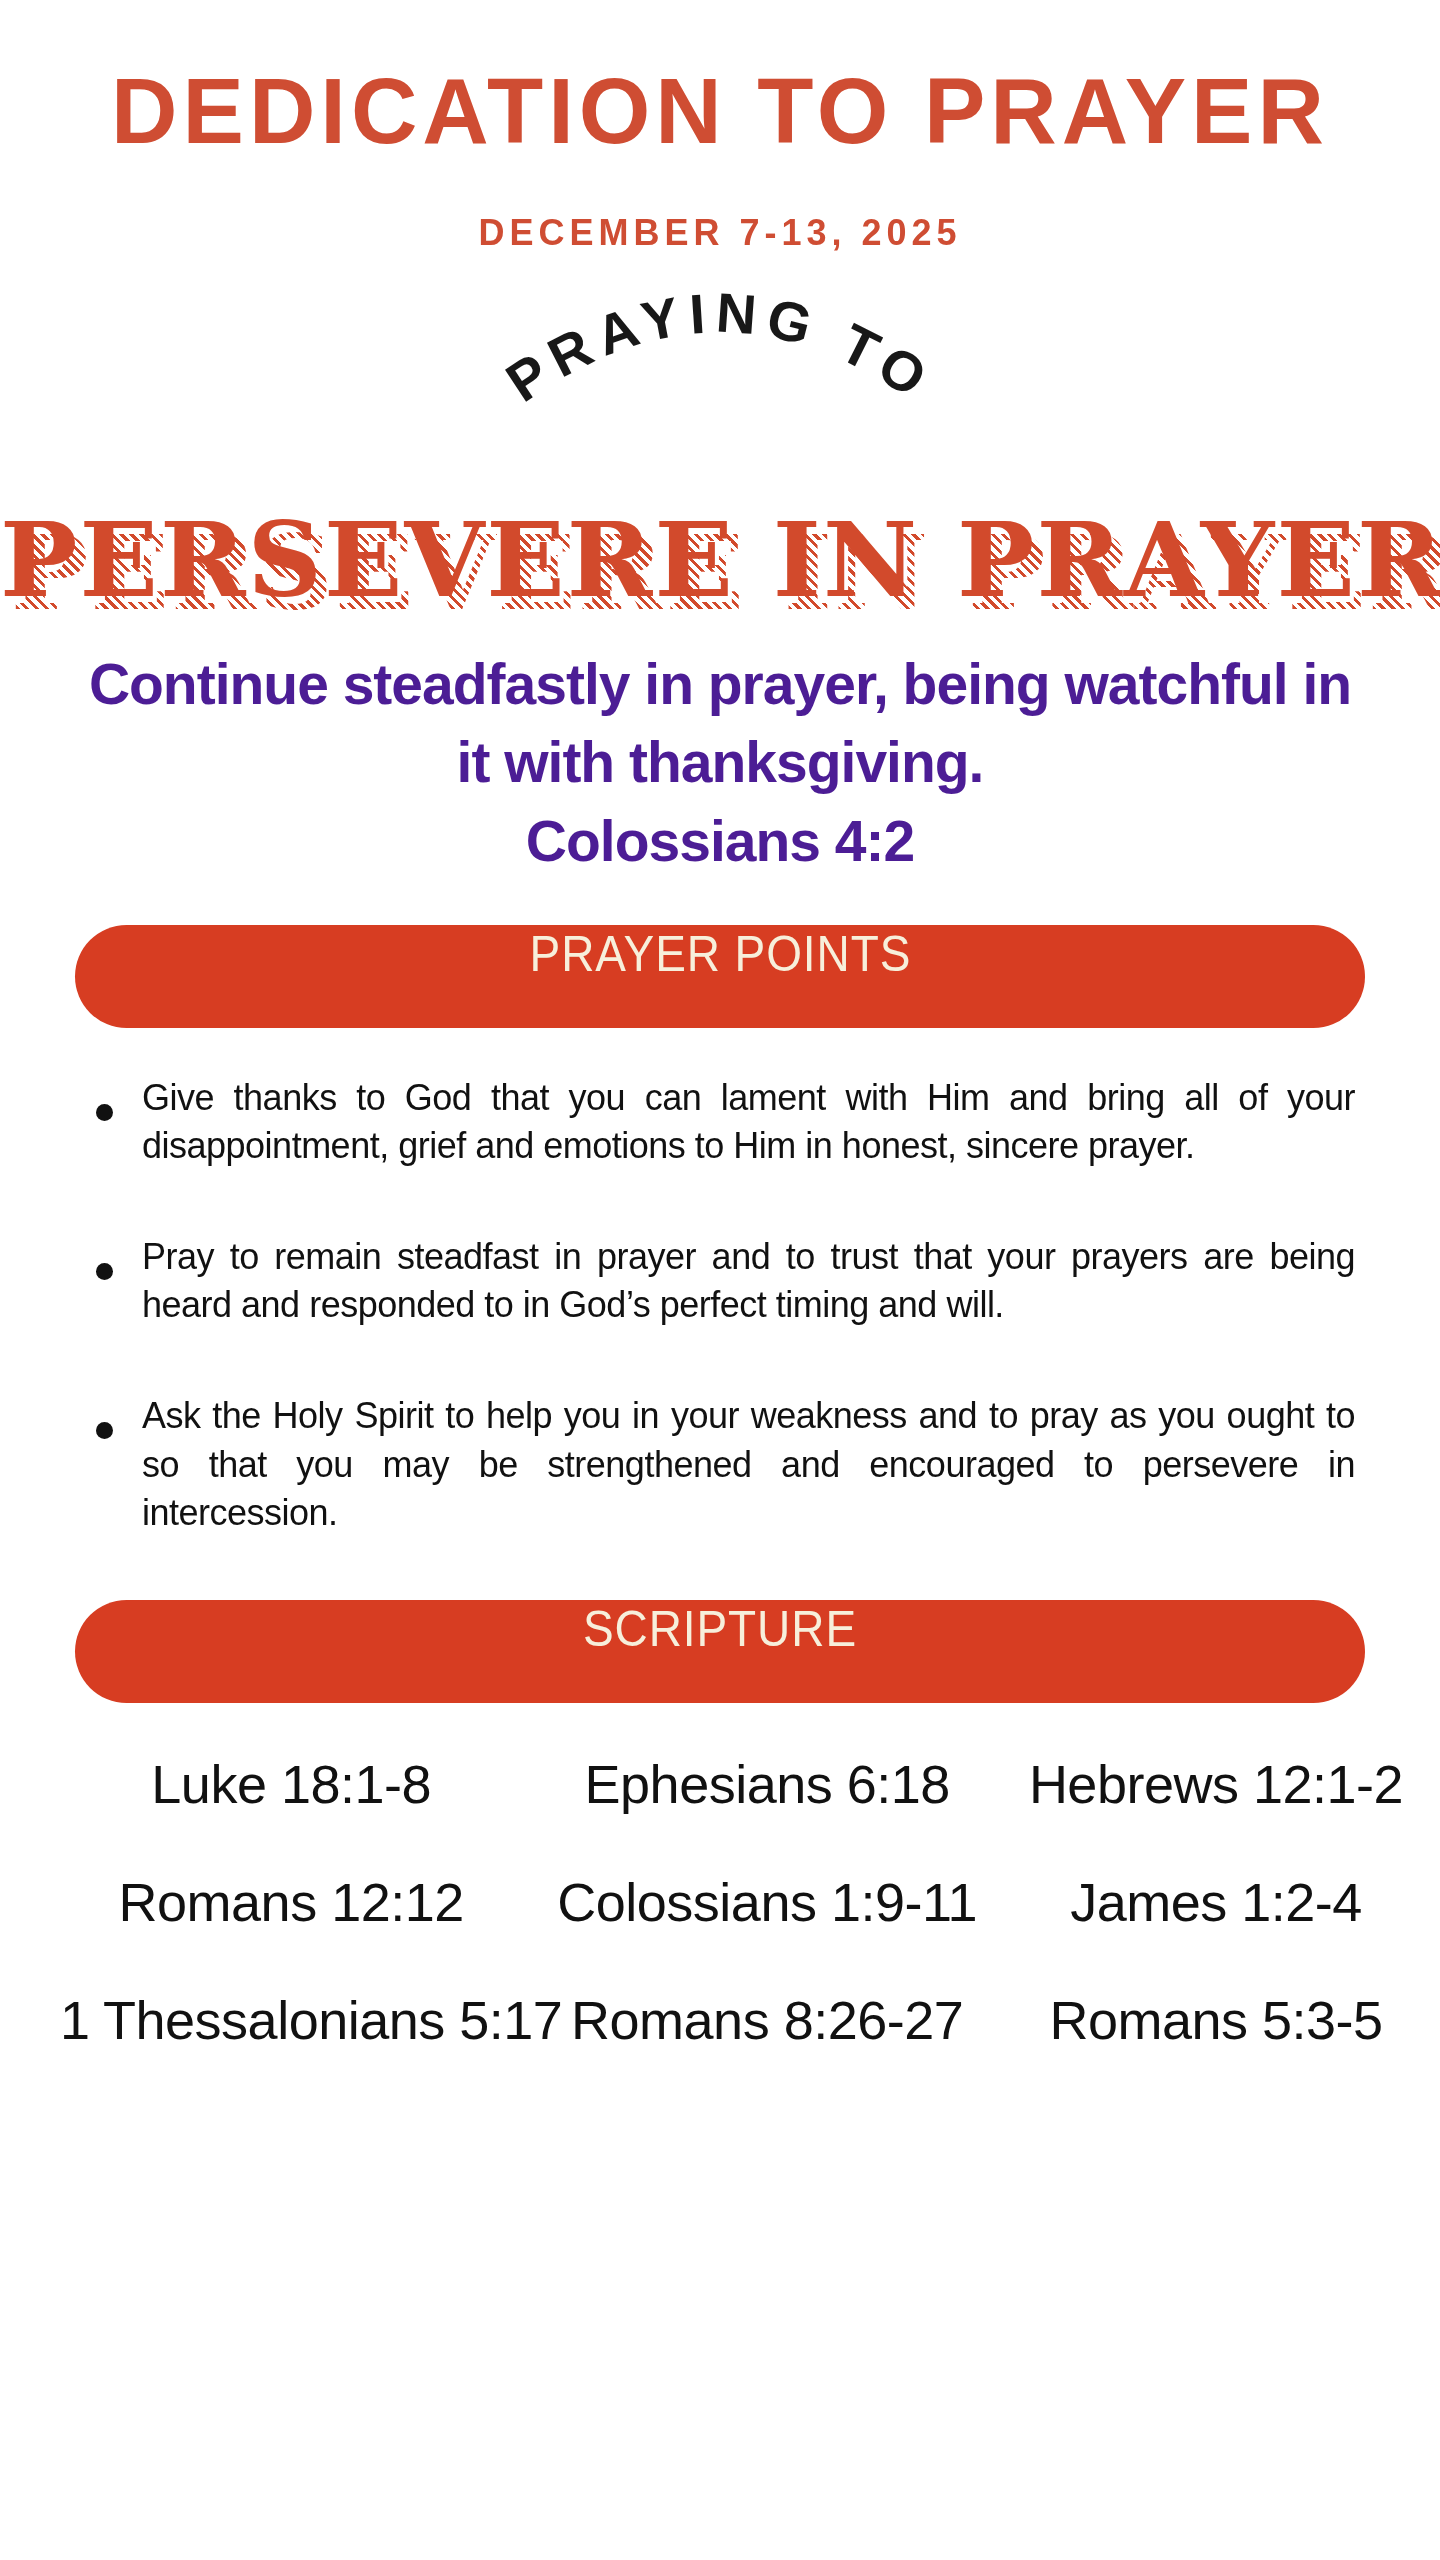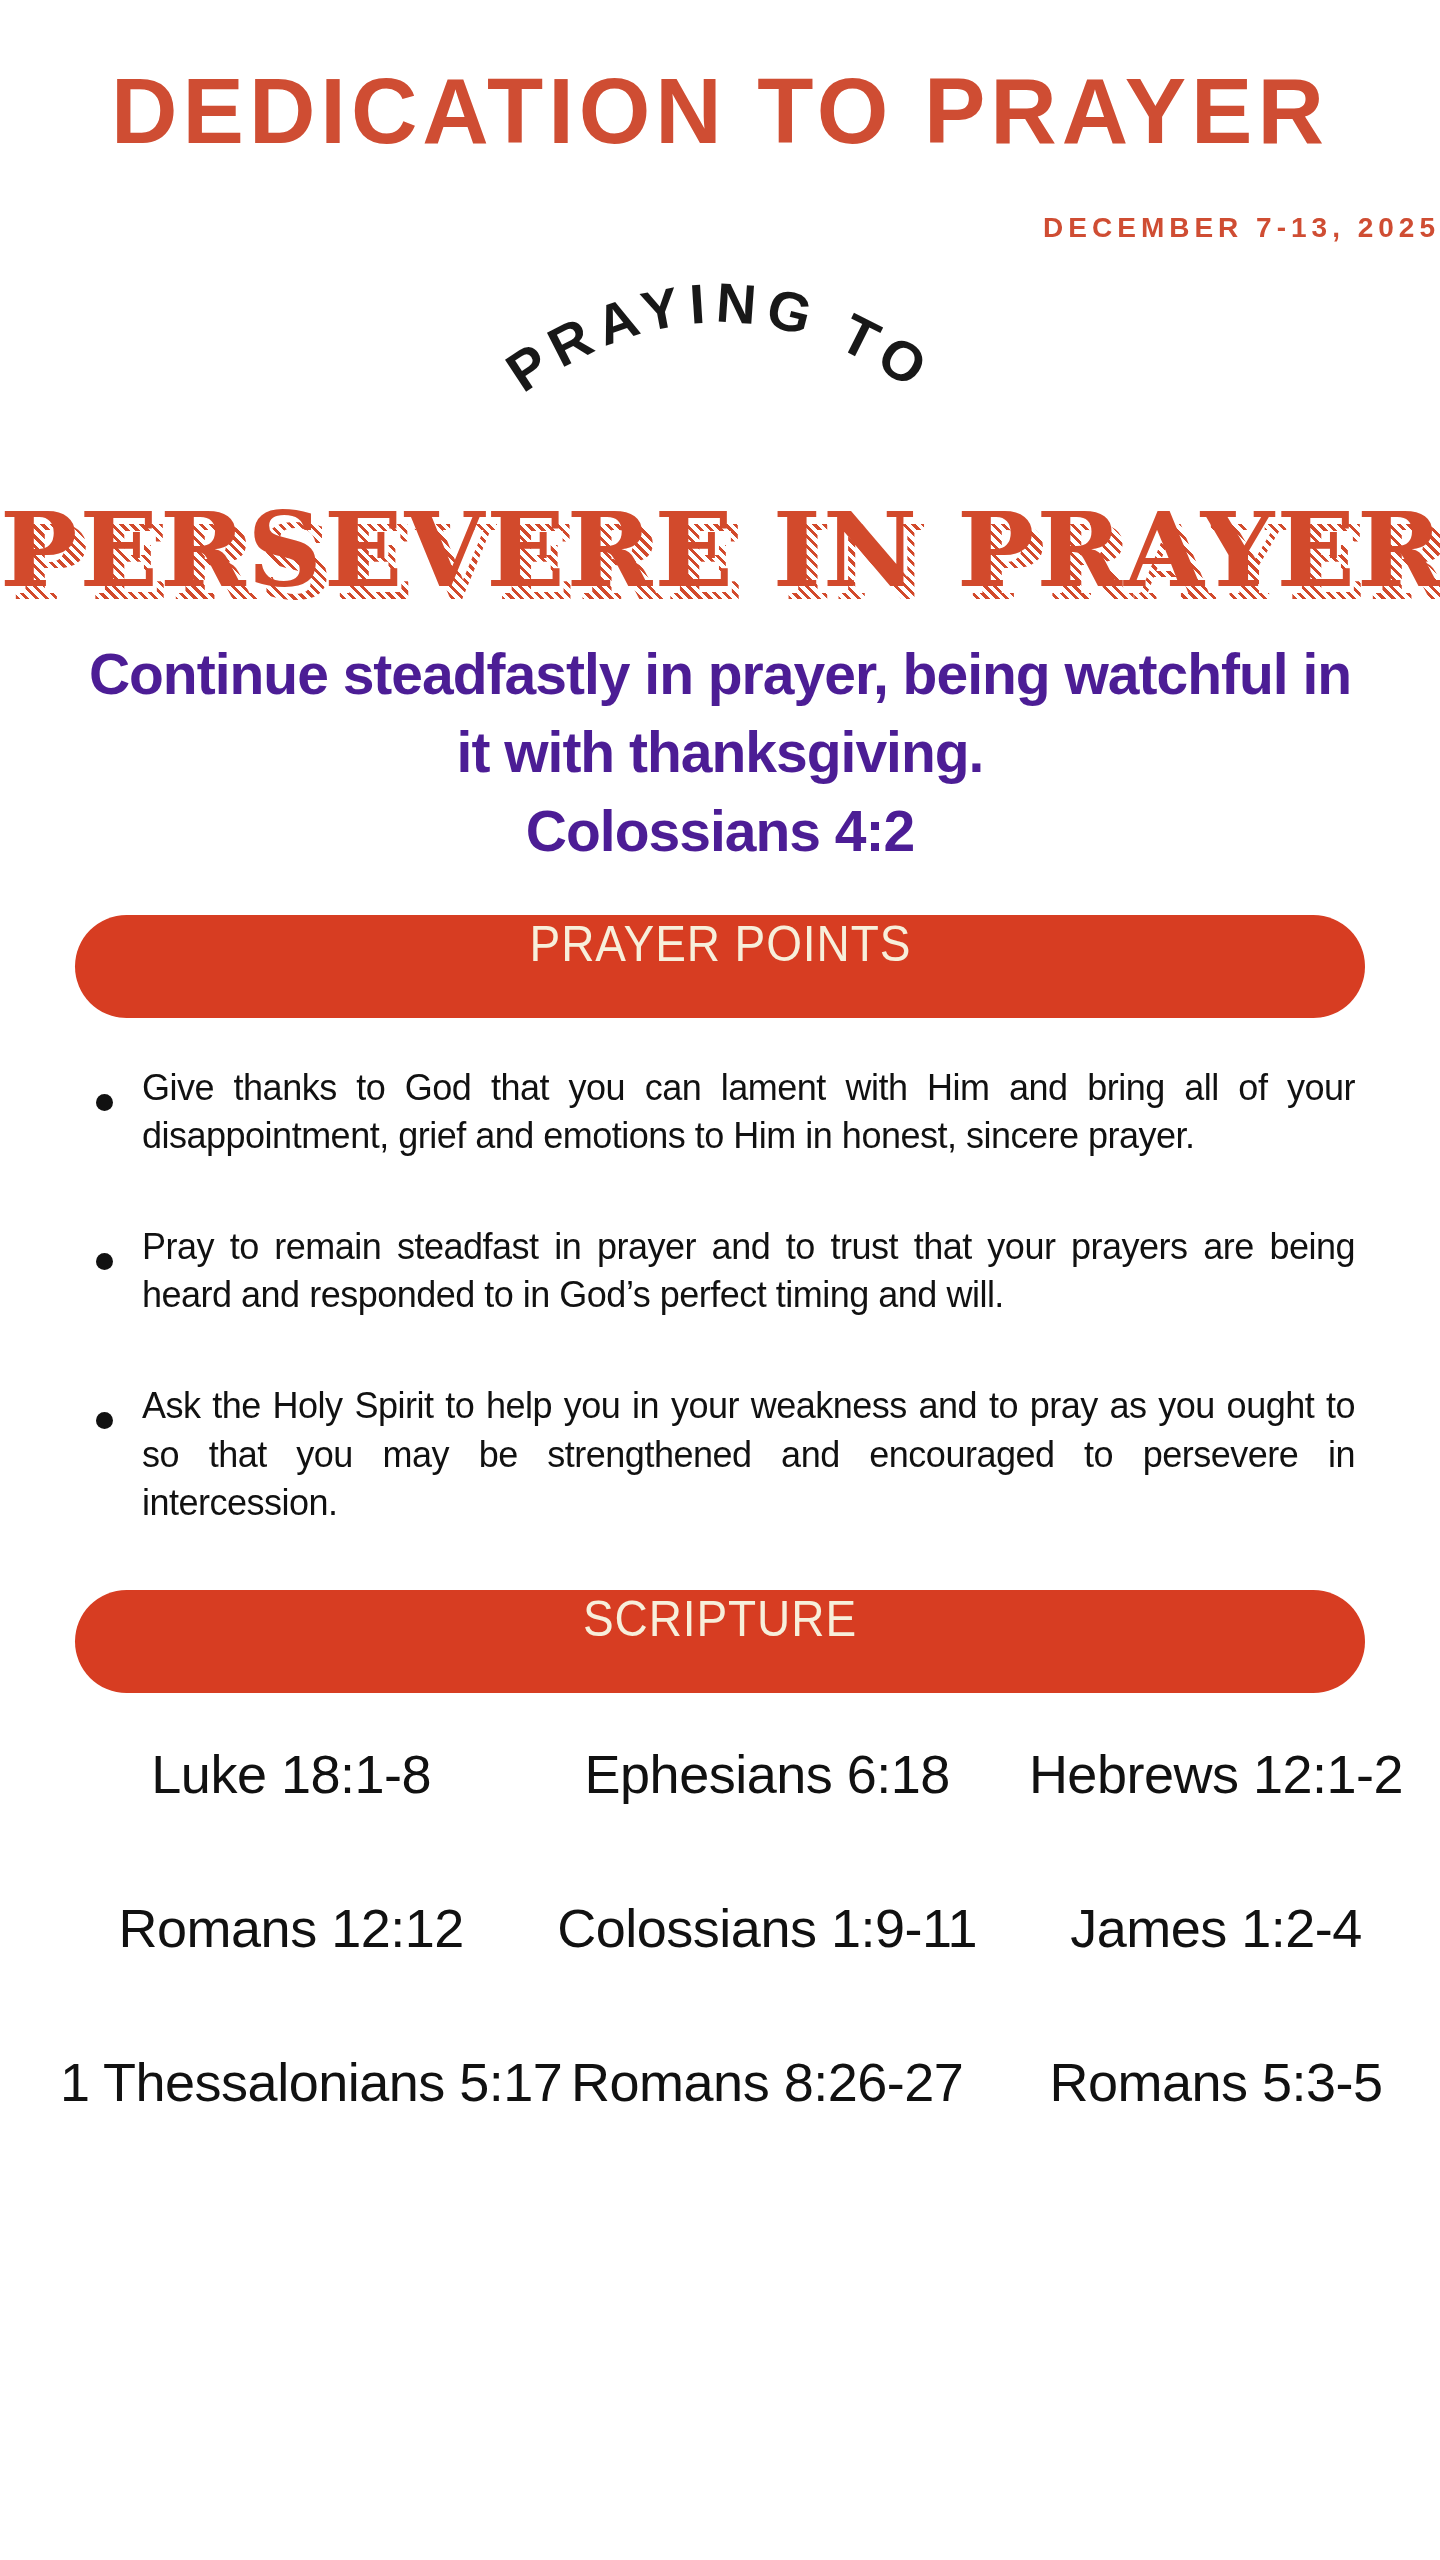--- a/index.html
+++ b/index.html
@@ -18,25 +18,24 @@
     margin:0;
     padding-top:52px;
     font-size:92px;
     font-weight:700;
     letter-spacing:5px;
     color:#cf4d33;
     line-height:1.05;
   }
   .date{
     margin-top:52px;
-    font-size:28px;
+    font-size:36px;
     font-weight:700;
     letter-spacing:5px;
     color:#cf4d33;
-    text-align:right;
   }
   
   .arch{
     display:block;
     margin:18px auto 0 auto;
     width:660px;height:230px;
   }
   .arch text{
     font-family:"Liberation Sans", sans-serif;
     font-weight:700;
@@ -117,21 +116,21 @@
     position:absolute;
     left:6px;top:30px;
     width:17px;height:17px;
     border-radius:50%;
     background:#111111;
   }
   
   .refs{
     display:grid;
     grid-template-columns:34% 36% 30%;
-    row-gap:92px;
+    row-gap:56px;
     margin:50px 0 0 0;
     padding:0 20px 0 60px;
   }
   .refs .cell{
     font-size:54px;
     letter-spacing:-0.5px;
     color:#111111;
     text-align:center;
     white-space:nowrap;
   }

